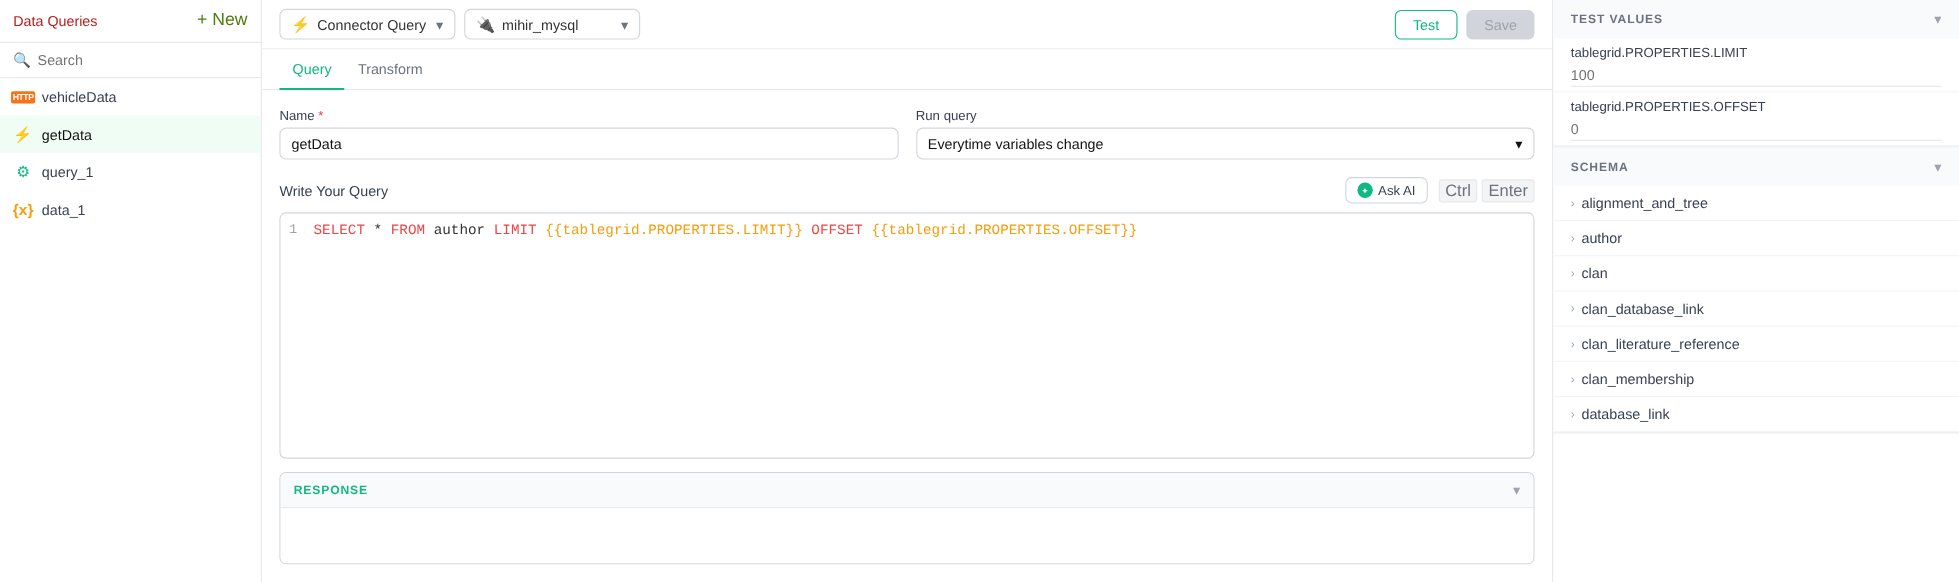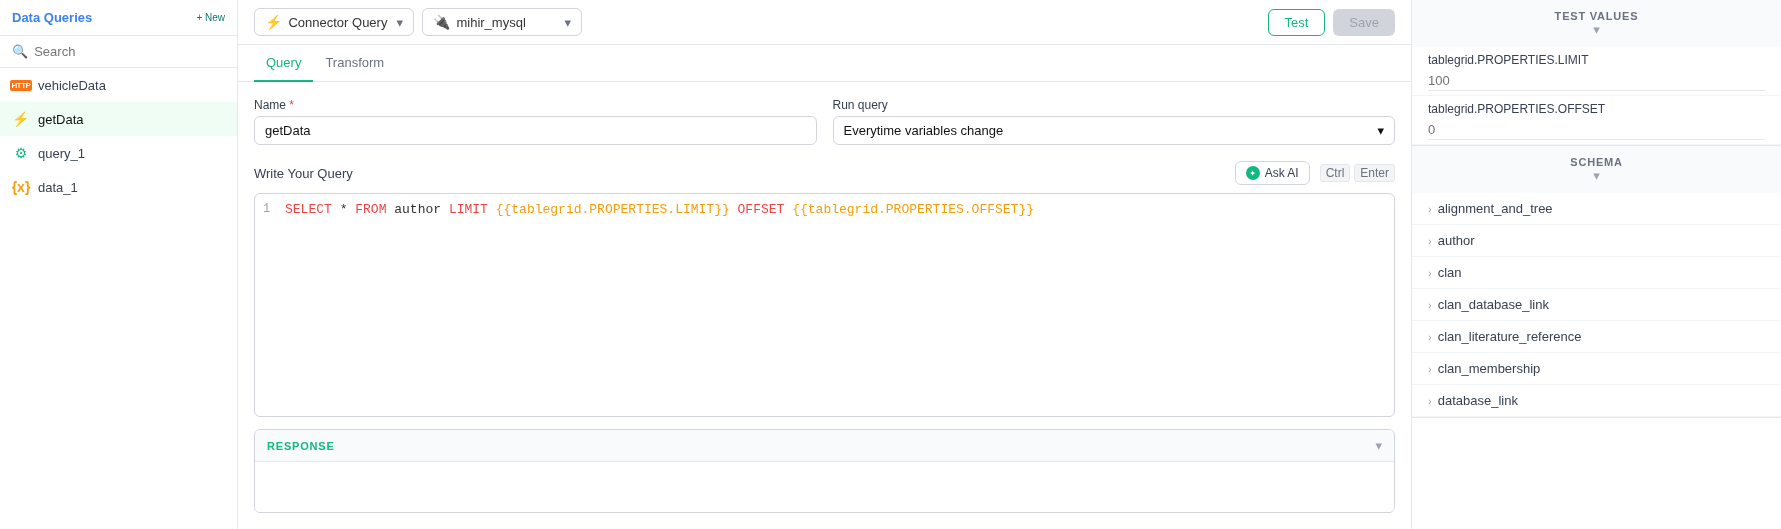--- a/index.html
+++ b/index.html
@@ -15,30 +15,30 @@
       background: #fff;
     }
     .sidebar-header {
       display: flex;
       align-items: center;
       justify-content: space-between;
       padding: 10px 12px;
       border-bottom: 1px solid #e5e7eb;
     }
     .sidebar-title {
-      font-weight: 700;
-      font-size: 13px;
-      color: #3b82f6;
+      font-weight: 400;
+      font-size: 13px;
+      color: #b91c1c;
     }
     .new-btn {
       display: flex;
       align-items: center;
       gap: 4px;
-      color: #0f766e;
-      font-size: 10px;
+      color: #4d7c0f;
+      font-size: 16px;
       cursor: pointer;
       background: none;
       border: none;
       font-weight: 500;
     }
     .search-bar {
       display: flex;
       align-items: center;
       gap: 6px;
       padding: 8px 12px;
@@ -278,21 +278,21 @@
       gap: 4px;
       align-items: center;
       font-size: 11px;
       color: #9ca3af;
     }
     .shortcut-key {
       background: #f3f4f6;
       border: 1px solid #e5e7eb;
       border-radius: 3px;
       padding: 1px 5px;
-      font-size: 12px;
+      font-size: 15px;
       color: #6b7280;
     }
     .code-editor {
       border: 1px solid #d1d5db;
       border-radius: 6px;
       padding: 8px;
       flex: 1;
       min-height: 70px;
       background: #fff;
       font-family: 'Courier New', monospace;
@@ -355,21 +355,20 @@
     .panel-section {
       border-bottom: 1px solid #e5e7eb;
     }
     .panel-section-header {
       display: flex;
       align-items: center;
       justify-content: space-between;
       padding: 10px 16px;
       background: #f9fafb;
       cursor: pointer;
-      flex-direction: column;
     }
     .panel-section-title {
       font-size: 11px;
       font-weight: 700;
       letter-spacing: 0.8px;
       color: #6b7280;
     }
     .test-value-item {
       padding: 6px 16px 4px;
       border-bottom: 1px solid #f3f4f6;

